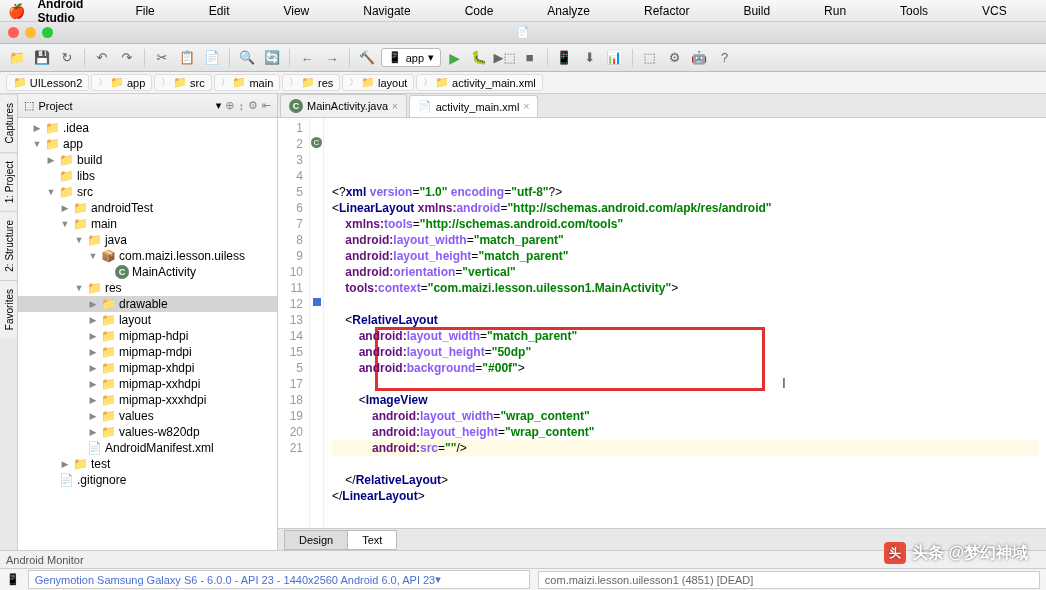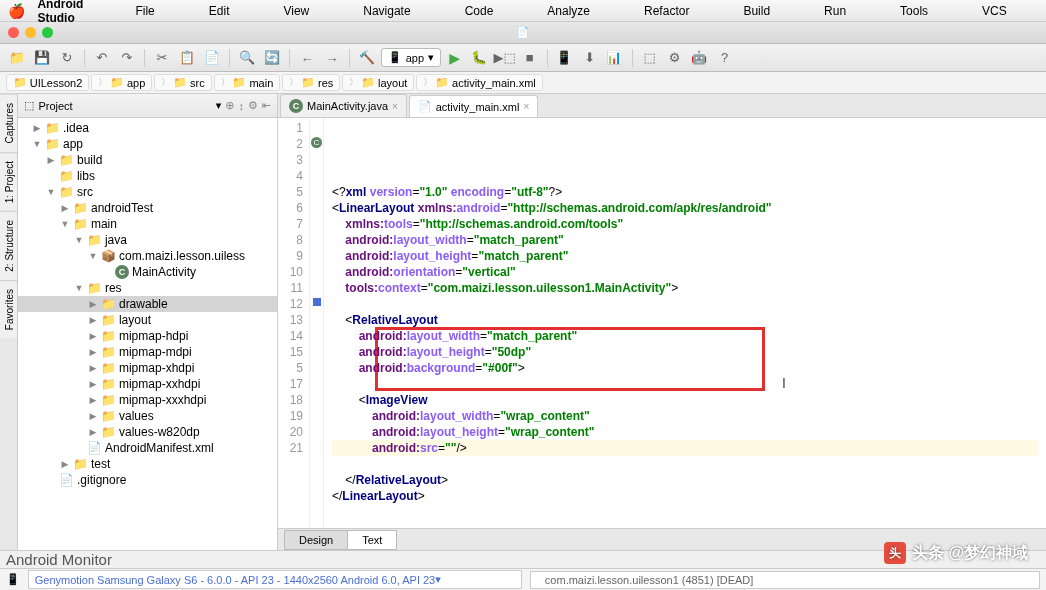--- a/index.html
+++ b/index.html
@@ -66,25 +66,25 @@
     .tag { color: #000080; font-weight: bold; }
     .attr { color: #8b5cf6; font-weight: bold; }
     .ns { color: #660e7a; font-weight: bold; }
     .val { color: #008000; font-weight: bold; }
     .punct { color: #000; }
     
     .bottom-tabs { height: 22px; background: #e8e8e8; border-top: 1px solid #ccc; display: flex; align-items: center; padding: 0 6px; }
     .btab { padding: 3px 14px; border: 1px solid #bbb; background: #ddd; font-size: 11px; margin-right: -1px; }
     .btab.active { background: #fff; }
     
-    .bottom-bar { height: 18px; background: #f0f0f0; border-top: 1px solid #ccc; font-size: 15px; display: flex; align-items: center; padding: 0 6px; color: #555; }
+    .bottom-bar { height: 18px; background: #f0f0f0; border-top: 1px solid #ccc; font-size: 11px; display: flex; align-items: center; padding: 0 6px; color: #555; }
     
     .status-bar { height: 22px; background: #f4f4f4; border-top: 1px solid #ccc; display: flex; align-items: center; padding: 0 6px; font-size: 11px; gap: 8px; }
     .status-bar .device { flex: 1; background: #fff; border: 1px solid #ccc; padding: 2px 6px; display: flex; align-items: center; gap: 0; color: #4a6fd4; }
-    .status-bar .proc { flex: 1; background: #fff; border: 1px solid #ccc; padding: 2px 14px; color: #666; }
+    .status-bar .proc { flex: 1; background: #fff; border: 1px solid #ccc; padding: 2px 6px; color: #666; }
     
     .watermark { position: absolute; right: 18px; bottom: 26px; font-size: 16px; color: #fff; font-weight: bold; text-shadow: 0 0 3px rgba(0,0,0,0.6); pointer-events: none; display: flex; align-items: center; gap: 6px; z-index: 10; }
     .watermark .wicon { background: #e74c3c; border-radius: 4px; width: 22px; height: 22px; display: flex; align-items: center; justify-content: center; font-size: 12px; }
   </style>
 </head>
 <body>
 
 <div class="menubar">
   <span class="apple">🍎</span>
   <span class="app-name">Android Studio</span>

